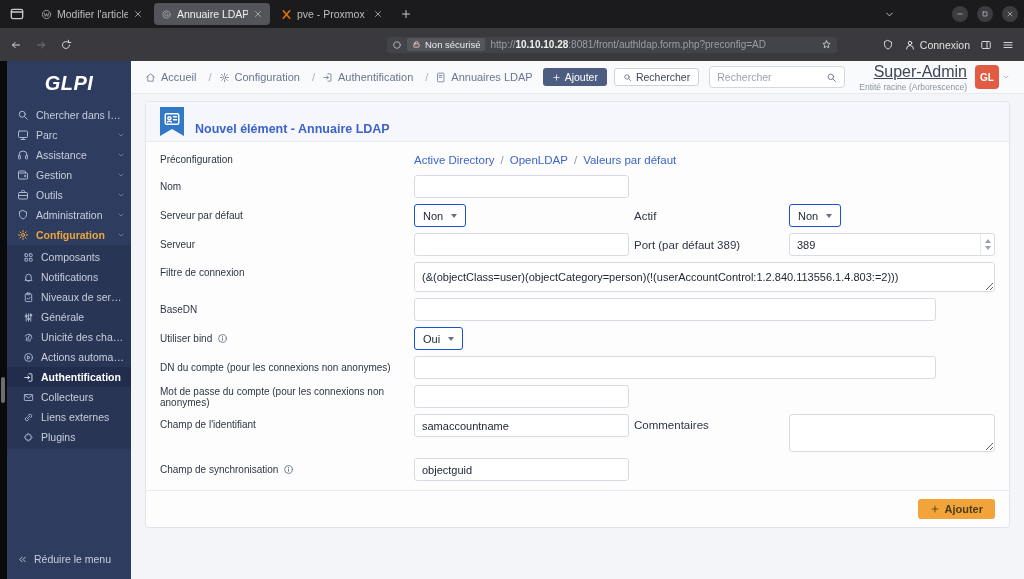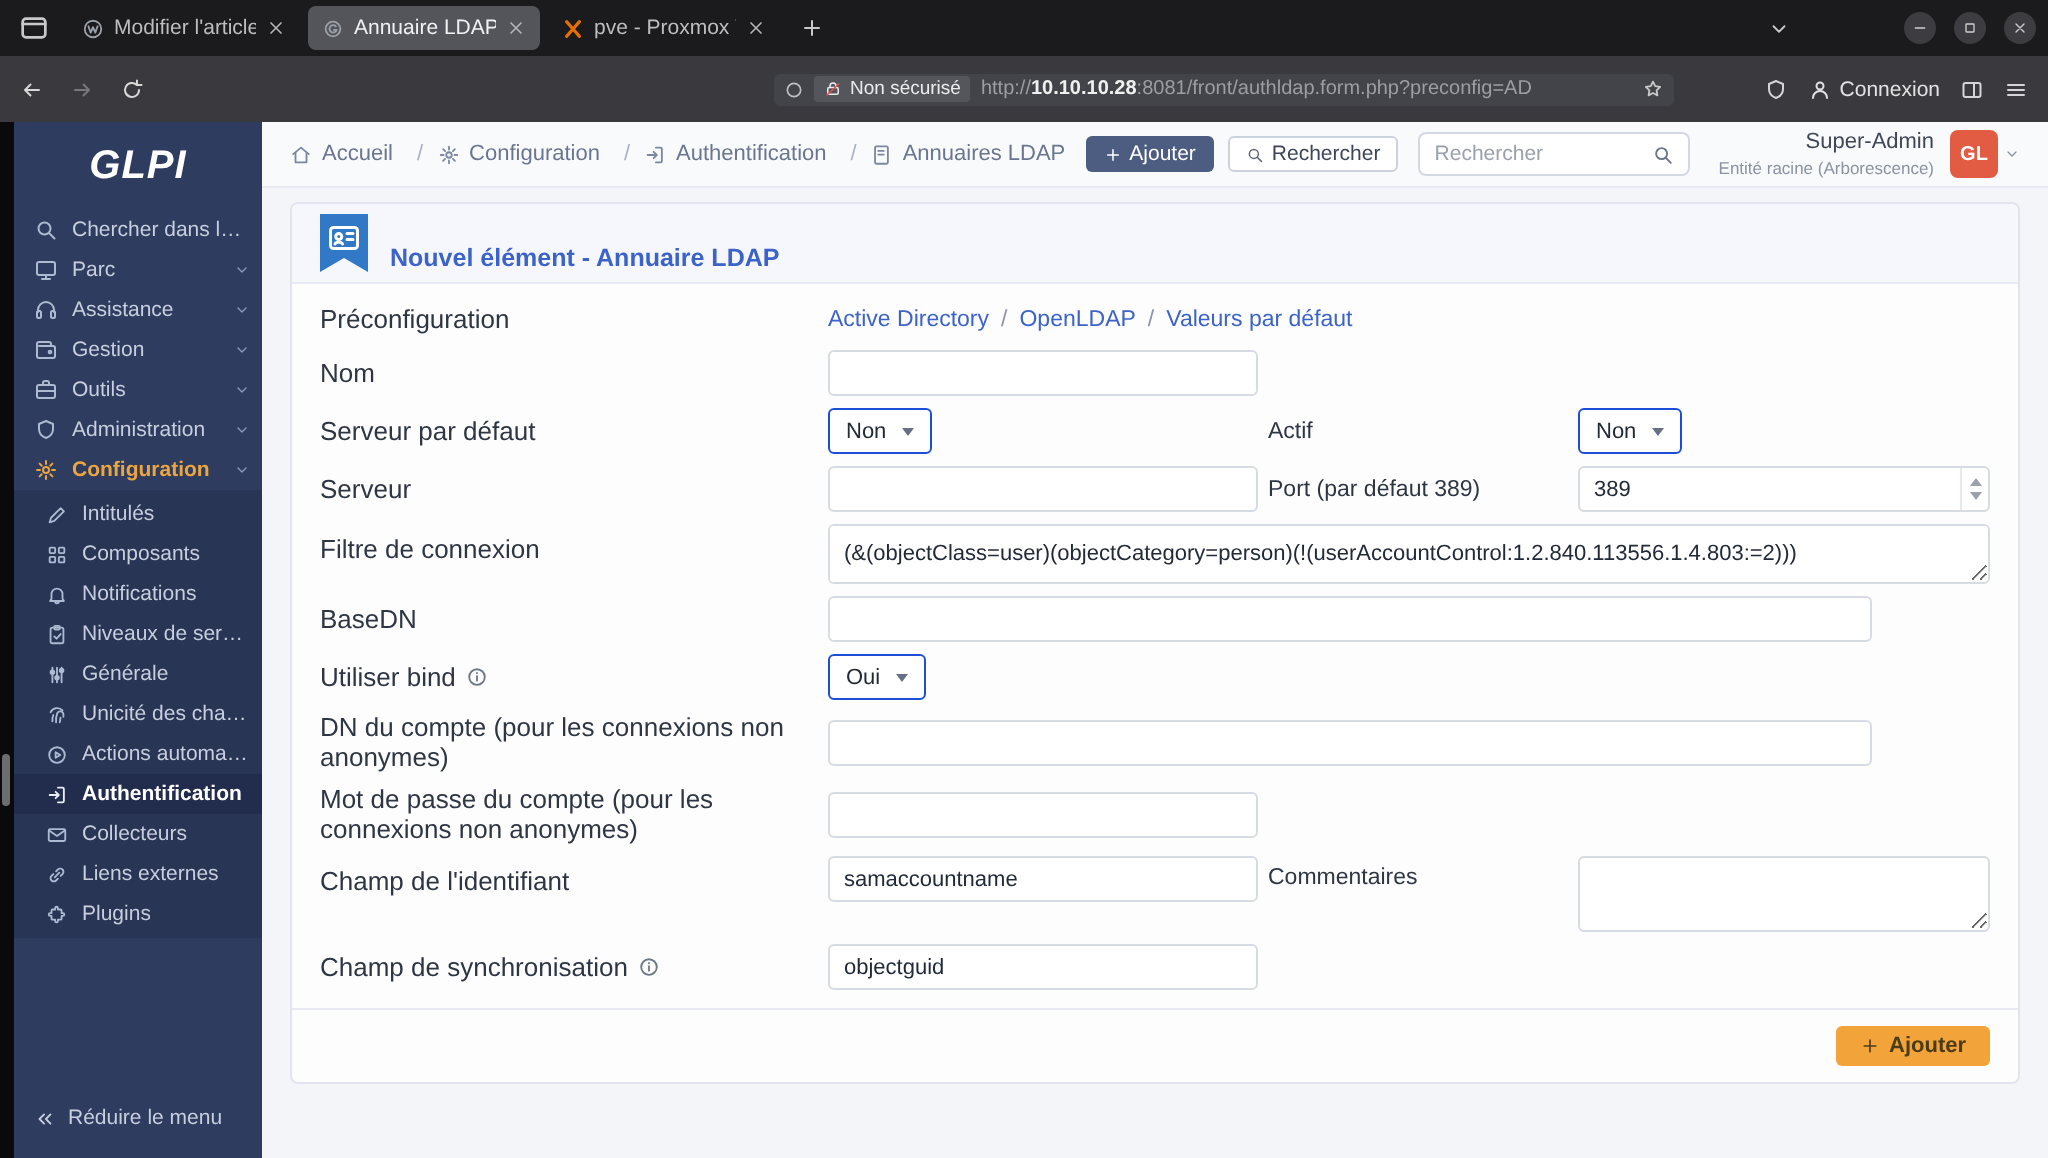--- a/index.html
+++ b/index.html
@@ -79,39 +79,39 @@
                 padding:2px 8px; border-radius:3px; display:flex; align-items:center; gap:4px; margin-left:7px; }
   .btn-search .ic { width:9px; height:9px; color:#5b6activity577; color:#5b6577; }
   .spacer { flex:1; }
   .gsearch { width:136px; height:22px; border:1px solid #d3d8e2; border-radius:4px; background:#fff;
              display:flex; align-items:center; padding:0 7px; }
   .gsearch input { border:0; outline:0; flex:1; min-width:0; font-size:10.5px; color:#39404e;
                    font-family:inherit; background:transparent; }
   .gsearch input::placeholder { color:#9aa1ae; }
   .gsearch .ic { width:11px; height:11px; color:#6b7487; flex:0 0 auto; }
   .userblock { text-align:right; margin-left:14px; line-height:1.2; }
-  .user-name { font-size:11px; color:#3f4756; }
+  .user-name { font-size:16px; color:#3f4756;text-decoration:underline; }
   .user-entity { font-size:8.5px; color:#8b93a3; white-space:nowrap; }
   .avatar { width:24px; height:24px; background:#e25b43; color:#fff; font-size:10px; font-weight:bold;
             border-radius:4px; display:flex; align-items:center; justify-content:center; margin-left:8px; }
   .user-caret { width:8px; height:8px; color:#8b93a3; margin-left:3px; }
 
   .content { flex:1; padding:7px 14px; min-height:0; }
   .card { background:#fdfdfe; border:1px solid #e1e4ee; border-radius:4px; }
   .card-head { display:flex; align-items:flex-end; gap:11px; padding:5px 14px; background:#f5f7fc;
                border-bottom:1px solid #e6eaf4; border-radius:4px 4px 0 0; min-height:34px; }
   .ribbon { width:24px; height:29px; background:#3178c6; color:#fff; padding:3px 3px 7px;
             clip-path:polygon(0 0,100% 0,100% 100%,50% 76%,0 100%); }
   .card-title { color:#3c63c9; font-size:12.5px; font-weight:bold; }
 
   .form-body { padding-top:5px; }
   .frow { display:flex; align-items:center; padding:3px 14px; min-height:25px; }
   .frow.top { align-items:flex-start; }
   .frow.top .flabel, .frow.top .fl2 { padding-top:5px; }
-  .flabel { width:254px; flex:0 0 auto; font-size:13px; color:#2e3644; display:flex; align-items:center; }
+  .flabel { width:254px; flex:0 0 auto; font-size:10px; color:#2e3644; display:flex; align-items:center; }
   .f1 { width:220px; flex:0 0 auto; }
   .fl2 { width:155px; flex:0 0 auto; font-size:11.5px; color:#2e3644; }
   .inp { height:23px; border:1px solid #d6dbe4; border-radius:3px; background:#fff; font-size:11px;
          color:#222a38; padding:0 7px; font-family:inherit; outline:0; }
   .w-sm { width:215px; } .w-md { width:522px; } .w-lg { width:589px; } .w-f2 { width:214px; }
   textarea.inp { padding:7px 7px; line-height:1.35; display:block; }
   .ta-filter { height:30px; }
   .ta-comments { height:38px; }
   .select { display:inline-flex; align-items:center; gap:8px; height:23px; border:1px solid #1d4ed8;
             border-radius:3px; padding:0 8px; background:#fff; font-size:11px; color:#222a38; }
@@ -395,28 +395,20 @@
             </span>
     <span class="mi-label">Configuration</span>
     <span class="mi-chev ic">
               <svg viewBox="0 0 24 24" fill="none" stroke="currentColor" stroke-width="2" stroke-linecap="round" stroke-linejoin="round">
                 <path d="M6 9l6 6 6-6"></path>
               </svg>
             </span>
   </div>
         </div>
       <div class="submenu">
-          <div class="sub-item">
-    <span class="mi-icon ic">
-              <svg viewBox="0 0 24 24" fill="none" stroke="currentColor" stroke-width="2" stroke-linecap="round" stroke-linejoin="round">
-                <path d="M4 20l1.5-5L16 4.5l3.5 3.5L9 18.5 4 20z"></path>
-              </svg>
-            </span>
-    <span class="mi-label">Intitulés</span>
-  </div>
           <div class="sub-item">
     <span class="mi-icon ic">
               <svg viewBox="0 0 24 24" fill="none" stroke="currentColor" stroke-width="2" stroke-linecap="round" stroke-linejoin="round">
                 <rect x="4" y="4" width="6" height="6" rx="1"></rect>
                 <rect x="14" y="4" width="6" height="6" rx="1"></rect>
                 <rect x="4" y="14" width="6" height="6" rx="1"></rect>
                 <rect x="14" y="14" width="6" height="6" rx="1"></rect>
               </svg>
             </span>
     <span class="mi-label">Composants</span>

